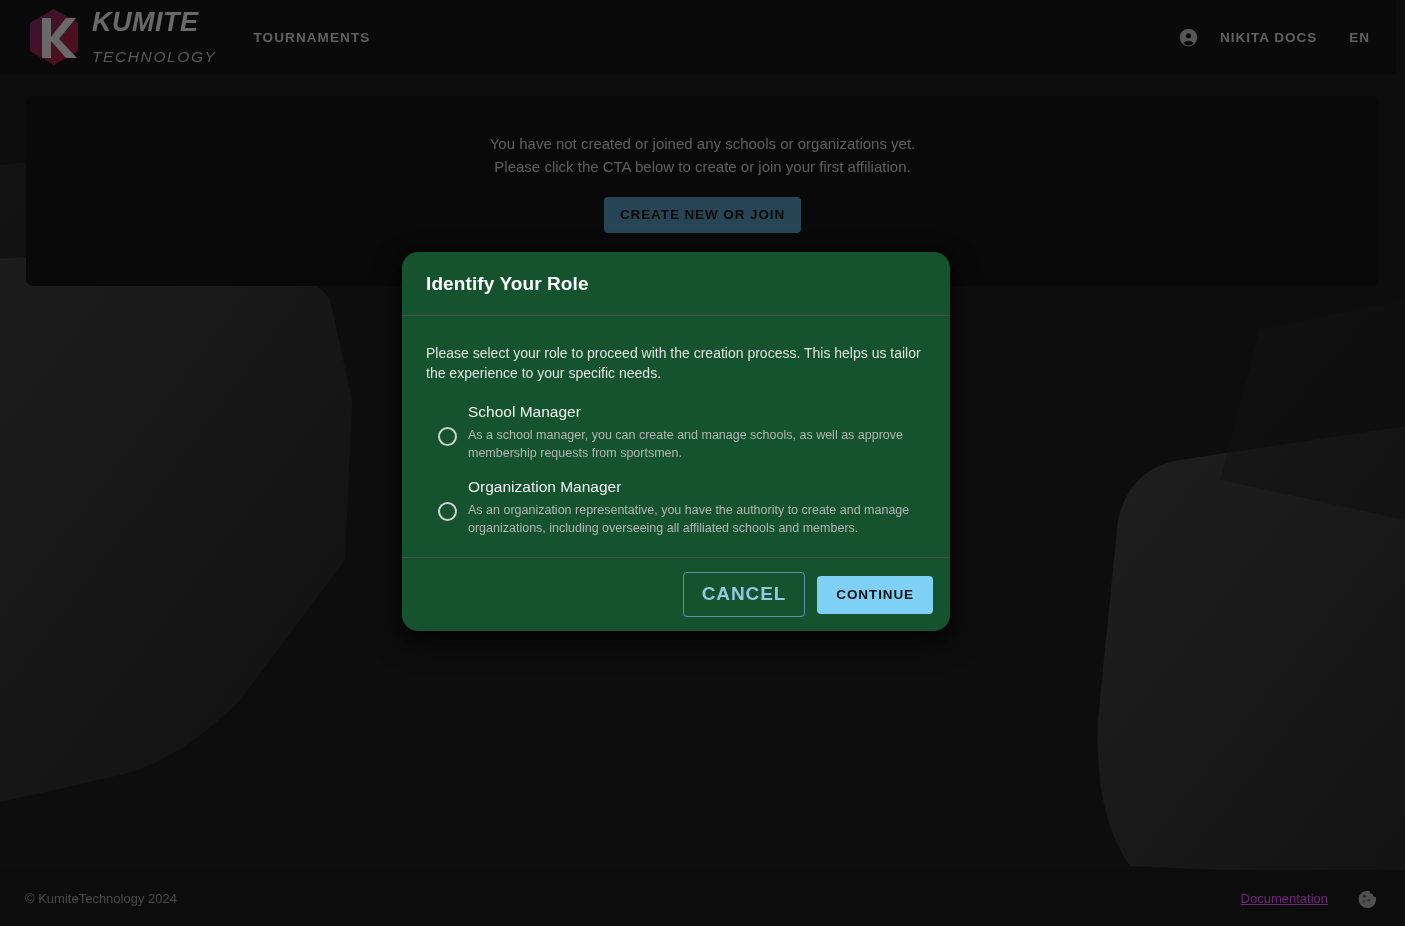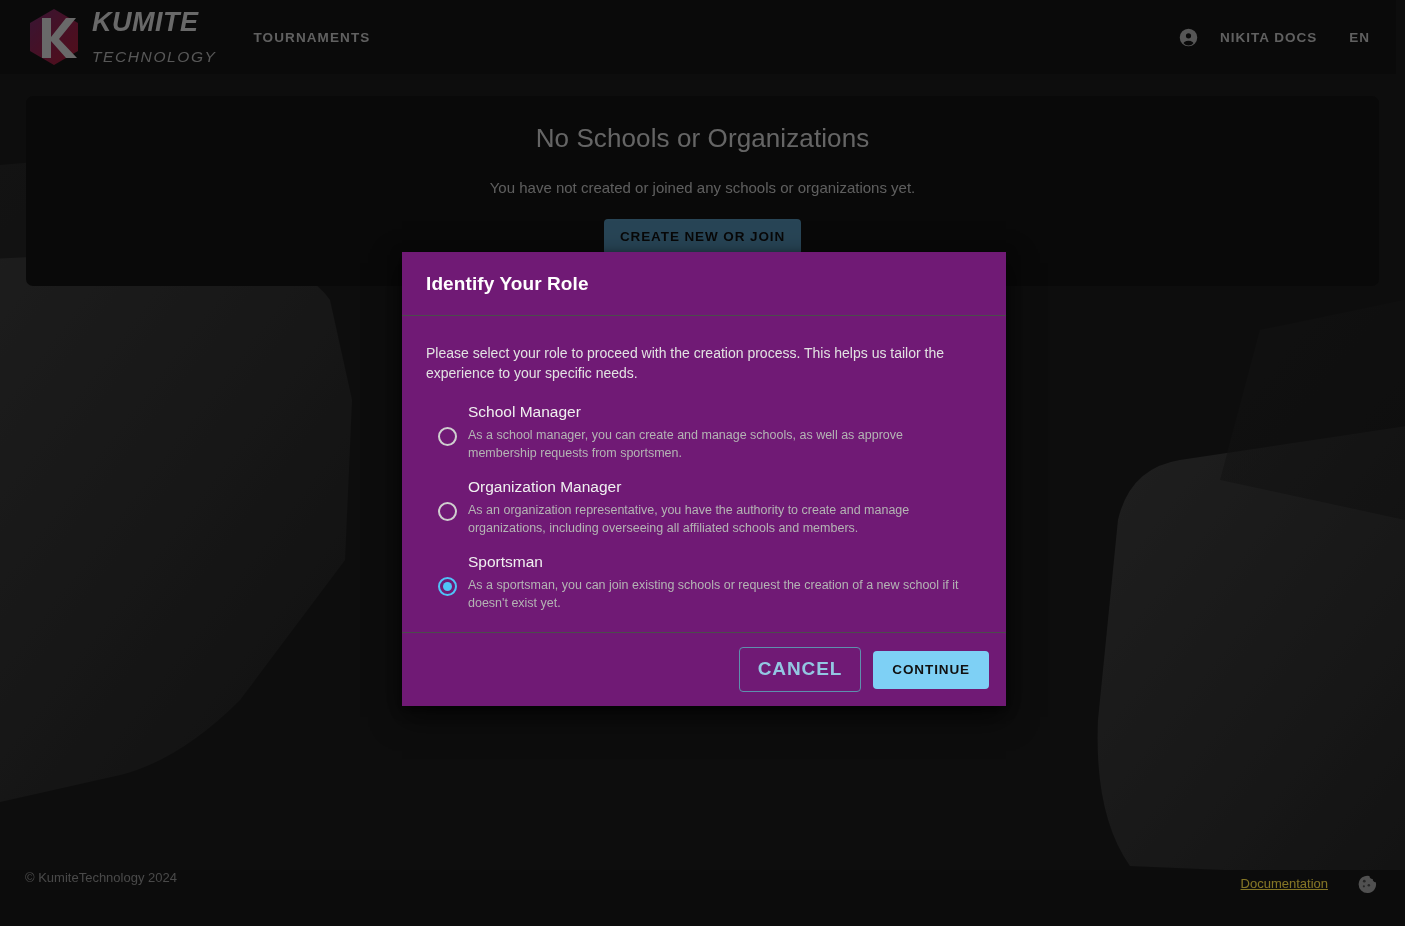--- a/index.html
+++ b/index.html
@@ -149,38 +149,38 @@
   }
 
   
   #app-footer {
     position: absolute;
     bottom: 0; left: 0;
     width: 1405px;
     height: 56px;
     background: #181818;
     display: flex;
-    align-items: flex-start;
+    align-items: center;
     z-index: 5;
   }
   .copyright {
     margin-left: 25px;
     font-size: 13px;
     color: #8c8c8c;
   }
   .footer-right {
     margin-left: auto;
     margin-right: 25px;
     display: flex;
     align-items: center;
     gap: 26px;
   }
   .doc-link {
     font-size: 13px;
-    color: #fde047;
+    color: #d946ef;
     text-decoration: underline;
     cursor: pointer;
   }
   .cookie-btn {
     width: 26px; height: 26px;
     border: none; background: transparent;
     cursor: pointer;
     display: flex; align-items: center; justify-content: center;
   }
 
@@ -189,23 +189,23 @@
     position: absolute;
     inset: 0;
     background: rgba(0,0,0,0.48);
     z-index: 10;
   }
 
   #role-dialog {
     position: absolute;
     left: 402px;
     top: 252px;
-    width: 604px;
-    background: #701a75;
-    border-radius: 0;
+    width: 548px;
+    background: #14532d;
+    border-radius: 16px;
     box-shadow: 0 11px 28px rgba(0,0,0,0.62), 0 3px 10px rgba(0,0,0,0.5);
     z-index: 11;
     overflow: hidden;
   }
 
   .dlg-header {
     padding: 21px 24px 20px;
   }
   .dlg-title {
     font-size: 19px;
@@ -366,23 +366,23 @@
       <svg width="21" height="21" viewBox="0 0 24 24" fill="#a6a6a6">
         <path d="M12 2a10 10 0 1 0 0 20 10 10 0 0 0 0-20zm0 5a3 3 0 1 1 0 6 3 3 0 0 1 0-6zm0 14.2a7.2 7.2 0 0 1-5.6-2.7c.03-1.86 3.73-2.88 5.6-2.88 1.86 0 5.57 1.02 5.6 2.88A7.2 7.2 0 0 1 12 21.2z"></path>
       </svg>
       <span class="account-name">NIKITA DOCS</span>
     </div>
     <span class="lang">EN</span>
   </div>
 </div>
 
 <div id="empty-card">
-  <div class="empty-title">No Schools or Organizations</div>
   <div class="empty-sub">
     <div>You have not created or joined any schools or organizations yet.</div>
+    <div>Please click the CTA below to create or join your first affiliation.</div>
   </div>
   <button class="cta-btn">CREATE NEW OR JOIN</button>
 </div>
 
 <div id="app-footer">
   <span class="copyright">© KumiteTechnology 2024</span>
   <div class="footer-right">
     <span class="doc-link">Documentation</span>
     <button class="cookie-btn">
       <svg width="22" height="22" viewBox="0 0 24 24">
@@ -422,29 +422,20 @@
       <label class="option-row">
         <span class="radio-slot">
           <button class="radio"></button>
         </span>
         <span class="option-text">
           <span class="option-label">Organization Manager</span>
           <span class="option-desc" style="display:block">As an organization representative, you have the authority to create and manage organizations, including overseeing all affiliated schools and members.</span>
         </span>
       </label>
 
-      <label class="option-row">
-        <span class="radio-slot">
-          <button class="radio selected"></button>
-        </span>
-        <span class="option-text">
-          <span class="option-label">Sportsman</span>
-          <span class="option-desc" style="display:block">As a sportsman, you can join existing schools or request the creation of a new school if it doesn't exist yet.</span>
-        </span>
-      </label>
 
     </div>
   </div>
 
   <div class="dlg-footer">
     <button class="btn-cancel">CANCEL</button>
     <button class="btn-continue">CONTINUE</button>
   </div>
 
 </div>

